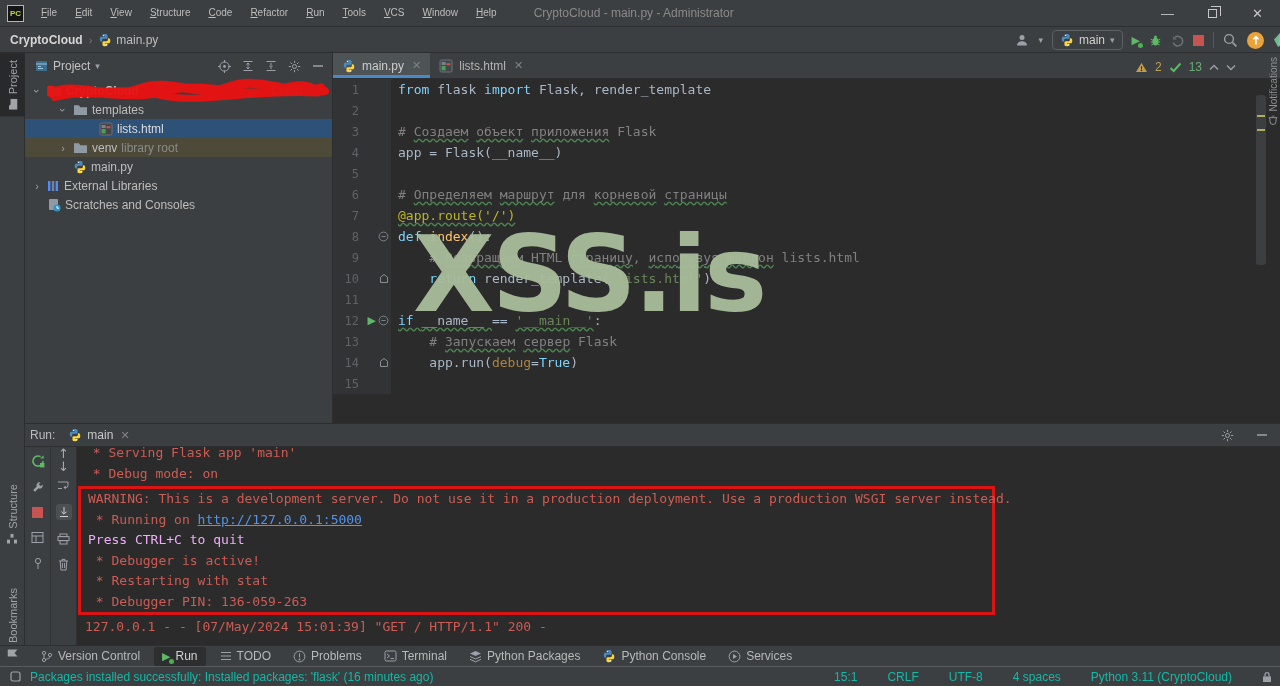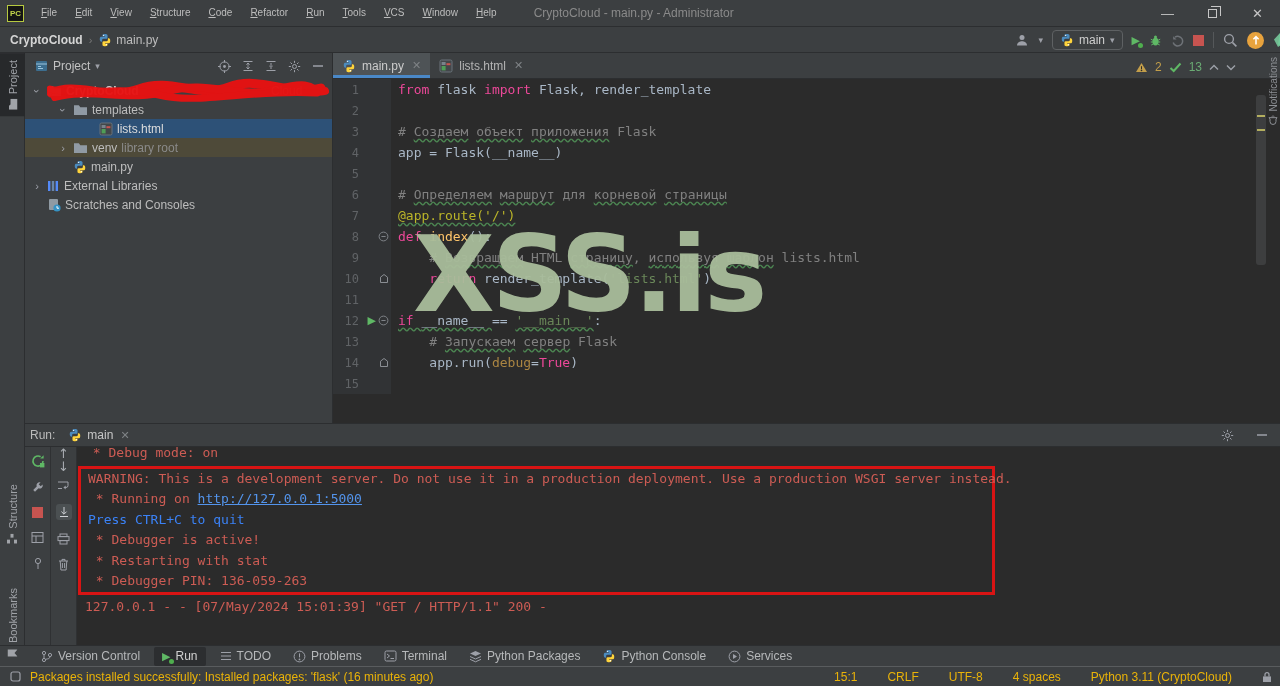--- a/index.html
+++ b/index.html
@@ -71,21 +71,21 @@
   .etab { display:flex; align-items:center; gap:6px; padding:0 9px; color:#b4b4b4; }
   .etab .tclose { color:#7f8追3} 
   .tclose { color:#7f8386; font-size:11px; margin-left:2px; }
   .etab.active { background:#4e5356; box-shadow:inset 0 -3px 0 #4a88c7; color:#cccccc; }
   .code { position:relative; font-family:"DejaVu Sans Mono",monospace; font-size:13px; }
   .code-line { display:flex; height:21px; align-items:center; }
   .gut { width:58px; height:21px; background:#313335; display:flex; align-items:center; justify-content:flex-end; flex-shrink:0; }
   .ln { color:#606366; font-size:12px; width:22px; text-align:right; }
   .gslot { width:32px; height:21px; display:flex; align-items:center; justify-content:flex-end; gap:2px; padding-right:2px; }
   .codetext { white-space:pre; padding-left:7px; color:#a9b7c6; }
-  .kw { color:#ec4899; } .pl { color:#a9b7c6; } .cm { color:#808080; } .str { color:#6a8759; }
+  .kw { color:#7dd3fc; } .pl { color:#a9b7c6; } .cm { color:#808080; } .str { color:#6a8759; }
   .dec { color:#bbb529; } .fn { color:#ffc66b; } .param { color:#aa8542; }
   .w { text-decoration-line:underline; text-decoration-style:wavy; text-decoration-color:#4c8752; text-underline-offset:2px; }
   .watermark { position:absolute; left:80px; top:160px; font-family:"DejaVu Sans",sans-serif; font-weight:bold;
                font-size:106px; letter-spacing:-3px; color:#a9bd9b; opacity:.95; z-index:6; pointer-events:none; }
   .inspections { position:absolute; top:7px; right:44px; display:flex; align-items:center; gap:7px; z-index:4; font-size:12px; }
   .insp-warn { color:#c29e4a; } .insp-ok { color:#6aab73; }
   .estripe { position:absolute; right:13px; top:28px; width:12px; height:336px; }
   .ethumb { position:absolute; left:1px; top:14px; width:10px; height:170px; background:#4c4f51; opacity:.55; border-radius:3px; }
   .emark { position:absolute; left:2px; width:8px; height:2px; background:#b3ae5f; }
   .vt-notif { position:absolute; right:-1px; top:4px; width:15px; writing-mode:vertical-rl; transform:rotate(180deg);
@@ -95,29 +95,29 @@
   .run-panel { height:222px; display:flex; flex-direction:column; }
   .run-header { height:24px; background:#3c3f41; border-top:1px solid #2c2e30; border-bottom:1px solid #2c2e30;
                 display:flex; align-items:center; gap:9px; padding-left:5px; position:relative; }
   .run-tab { display:flex; align-items:center; gap:5px; color:#c7c7c7; padding:2px 4px; }
   .rh-icons { position:absolute; right:12px; display:flex; gap:22px; align-items:center; }
   .run-body { height:198px; display:flex; }
   .rcol { width:26px; background:#3c3f41; border-right:1px solid #2f3133; display:flex; flex-direction:column; align-items:center; padding-top:7px; gap:13px; flex-shrink:0; }
   .rcol .hl { background:#4b5052; border-radius:3px; padding:2px; }
   .console { flex:1; font-family:"DejaVu Sans Mono",monospace; font-size:13px; line-height:20.5px; padding-left:8px; overflow:hidden; margin-top:-4px; }
   .cl { white-space:pre; }
-  .red { color:#cd5c54; } .yellow { color:#3b82f6; }
+  .red { color:#cd5c54; } .yellow { color:#f0abfc; }
   .link { color:#5394ec; text-decoration:underline; }
   .warnbox { border:3px solid #d81414; width:917px; margin:2px 0 2px -7px; padding-left:7px; }
 
   
   .bbar { height:21px; background:#3c3f41; border-top:1px solid #2c2e30; display:flex; align-items:center; gap:6px; padding-left:33px; }
   .bitem { display:flex; align-items:center; gap:5px; padding:1px 8px; color:#b6b8ba; height:19px; border-radius:2px; }
   .bitem.active { background:#2c2e30; color:#d0d0d0; }
-  .sbar { height:20px; background:#3c3f41; border-top:1px solid #595c5e; display:flex; align-items:center; padding:0 8px 0 10px; color:#eab308; }
+  .sbar { height:20px; background:#3c3f41; border-top:1px solid #595c5e; display:flex; align-items:center; padding:0 8px 0 10px; color:#14b8a6; }
   .sbar-msg { margin-left:9px; }
   .sbar-right { margin-left:auto; display:flex; align-items:center; gap:30px; }
 </style>
 </head>
 <body>
 
 <div class="titlebar">
   <div class="pc-logo">PC</div>
   <div class="menu" id="menu">
       <div class="menu-item">File</div>
@@ -673,20 +673,21 @@
             </span>
             <span class="ic">
               <svg width="11" height="13">
                 <path d="M1 3h9M4 3V1.4h3V3" fill="none" stroke="#9da0a8"></path>
                 <path d="M2.2 3l.7 9h5.2l.7-9" fill="none" stroke="#9da0a8"></path>
                 <path d="M4.4 5v5M6.6 5v5" stroke="#9da0a8"></path>
               </svg>
             </span>
           </div>
         <div class="console" id="console">
+            <div class="cl"><span class="red"> * Serving Flask app 'main'</span></div>
             <div class="cl"><span class="red"> * Debug mode: on</span></div>
             <div class="warnbox">
               <div class="cl"><span class="red">WARNING: This is a development server. Do not use it in a production deployment. Use a production WSGI server instead.</span></div>
               <div class="cl"><span class="red"> * Running on </span><span class="link">http://127.0.0.1:5000</span></div>
               <div class="cl"><span class="yellow">Press CTRL+C to quit</span></div>
               <div class="cl"><span class="red"> * Debugger is active!</span></div>
               <div class="cl"><span class="red"> * Restarting with stat</span></div>
               <div class="cl"><span class="red"> * Debugger PIN: 136-059-263</span></div>
             </div>
             <div class="cl"><span class="red">127.0.0.1 - - [07/May/2024 15:01:39] "GET / HTTP/1.1" 200 -</span></div>

